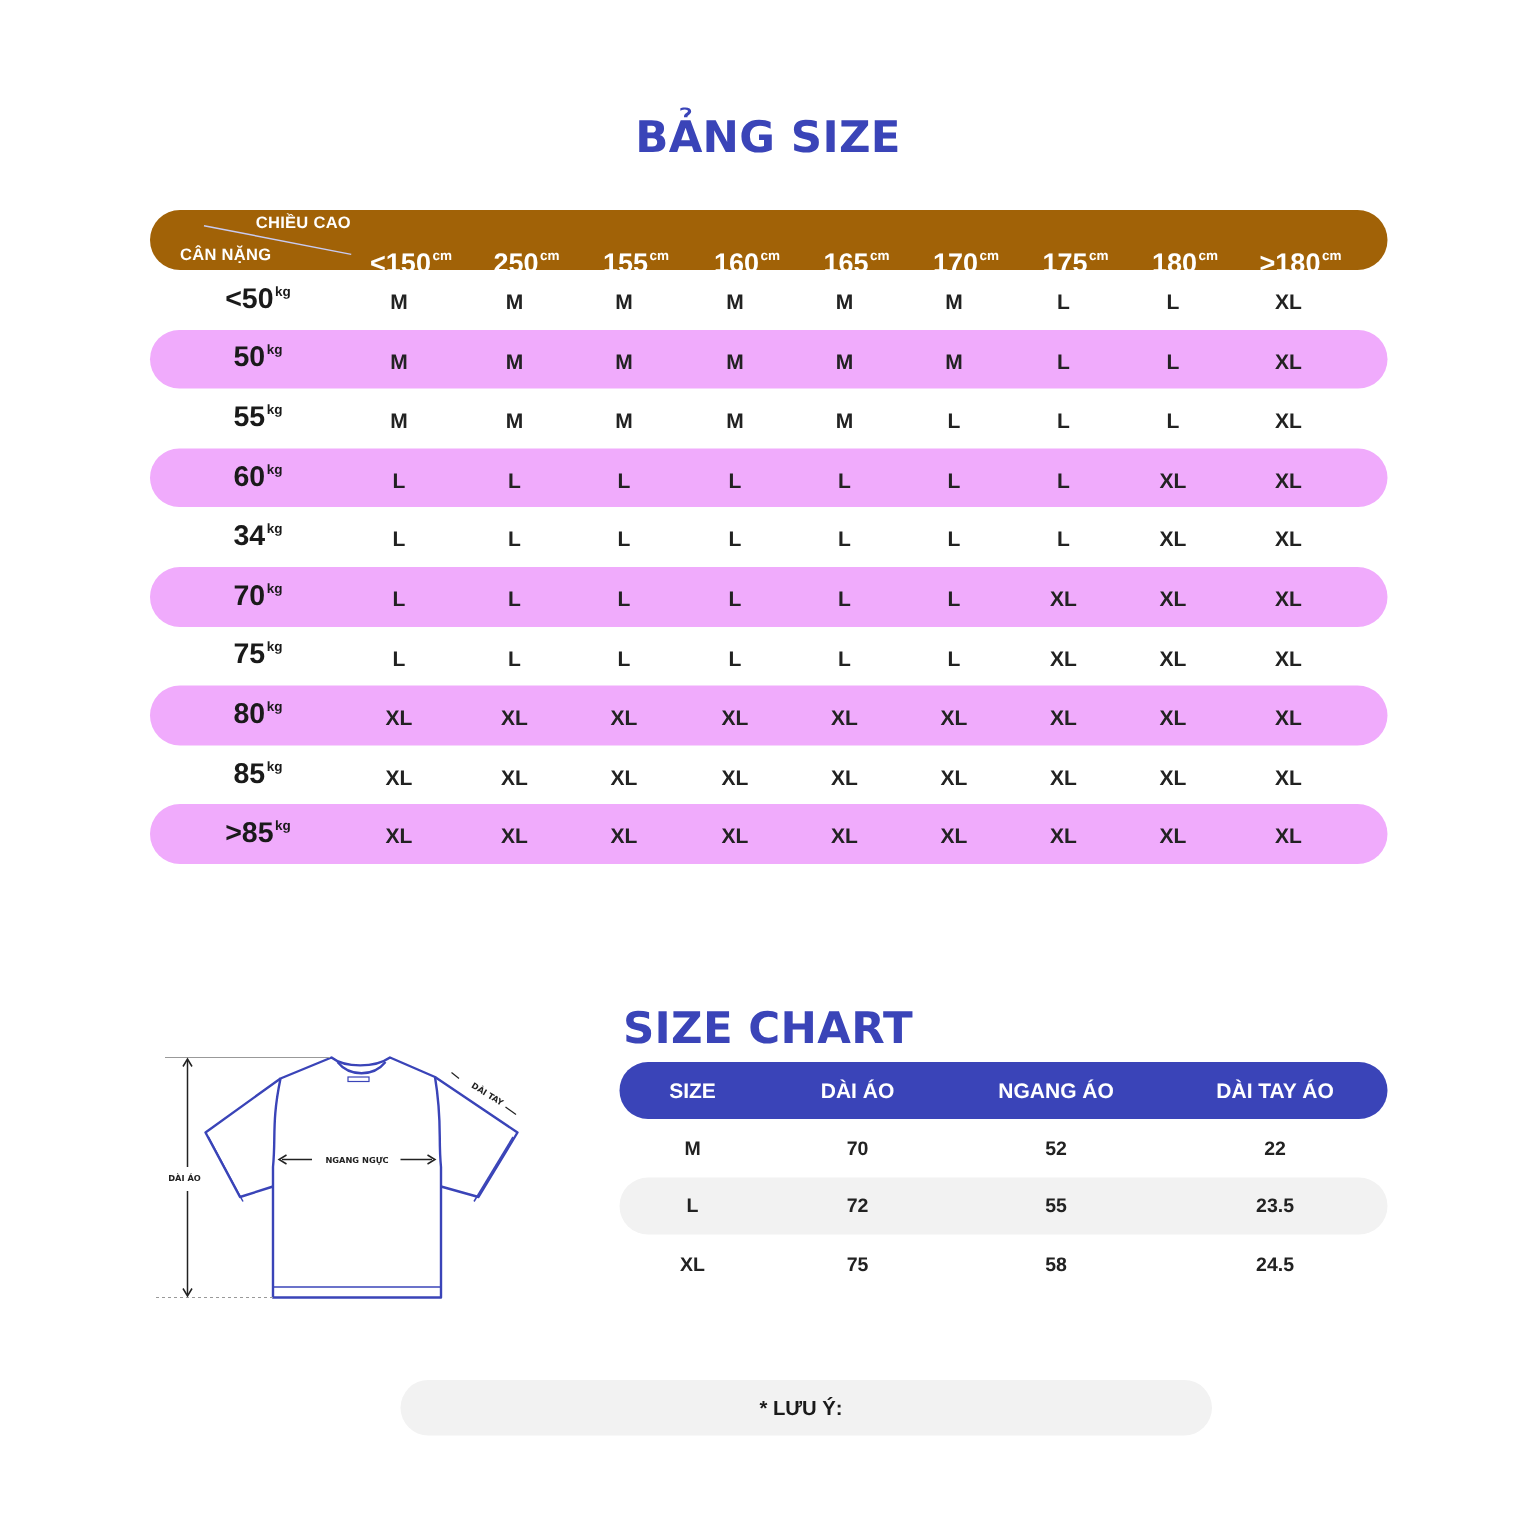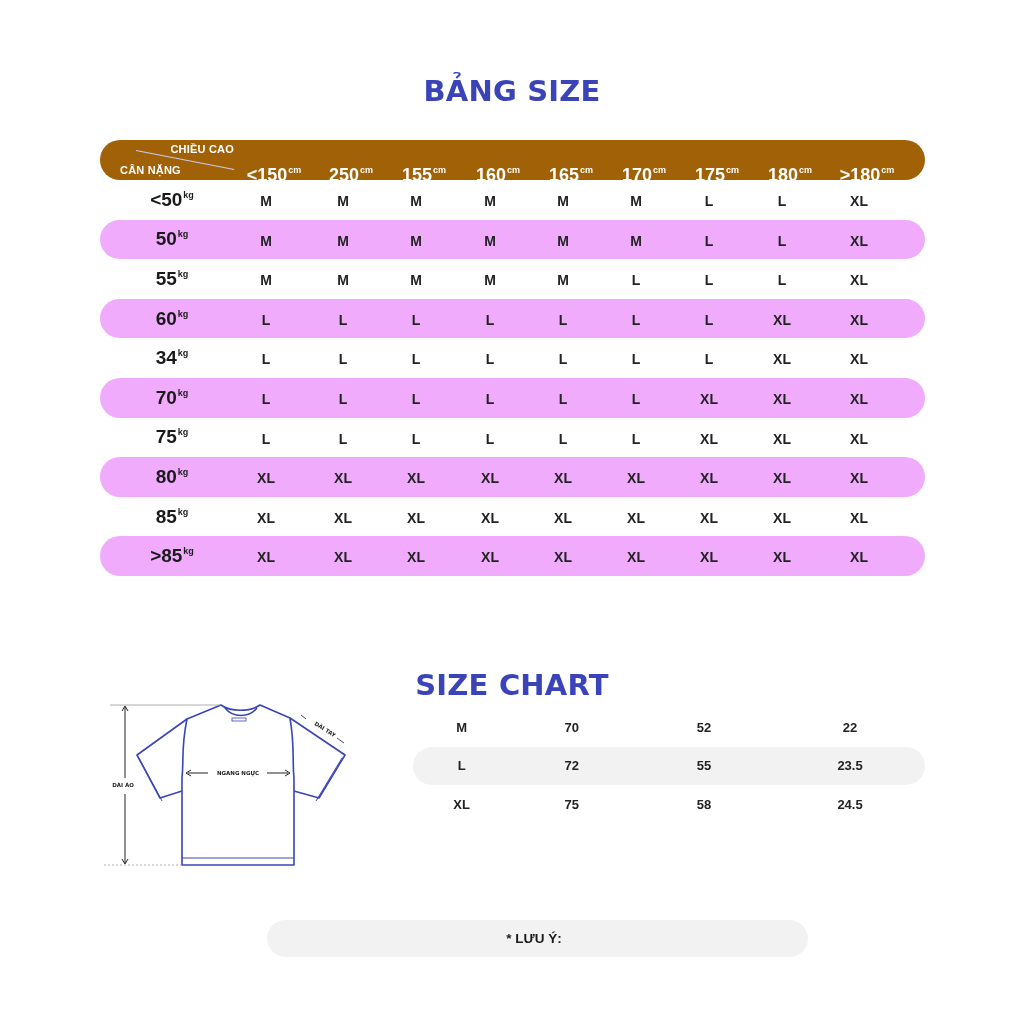--- a/index.html
+++ b/index.html
@@ -244,20 +244,26 @@
   <text x="21" y="89" font-size="5.5" font-weight="700" fill="#222" text-anchor="middle" font-family="DejaVu Sans, sans-serif">DÀI ÁO</text>
   <text x="136" y="77" font-size="5.5" font-weight="700" fill="#222" text-anchor="middle" font-family="DejaVu Sans, sans-serif">NGANG NGỰC</text>
   <text x="222" y="33" font-size="5.5" font-weight="700" fill="#222" text-anchor="middle" font-family="DejaVu Sans, sans-serif" transform="rotate(32 222 33)">DÀI TAY</text>
   <g stroke="#222" stroke-width="0.8">
     <line x1="199" y1="17" x2="204" y2="21"></line>
     <line x1="235" y1="40" x2="242" y2="45"></line>
   </g>
 </svg>
 
 <div class="chart-table">
+  <div class="chead">
+    <div class="cc cc0">SIZE</div>
+    <div class="cc cc1">DÀI ÁO</div>
+    <div class="cc cc2">NGANG ÁO</div>
+    <div class="cc cc3">DÀI TAY ÁO</div>
+  </div>
   <div class="crow">
     <div class="cc cc0">M</div>
     <div class="cc cc1">70</div>
     <div class="cc cc2">52</div>
     <div class="cc cc3">22</div>
   </div>
   <div class="crow shade">
     <div class="cc cc0">L</div>
     <div class="cc cc1">72</div>
     <div class="cc cc2">55</div>

